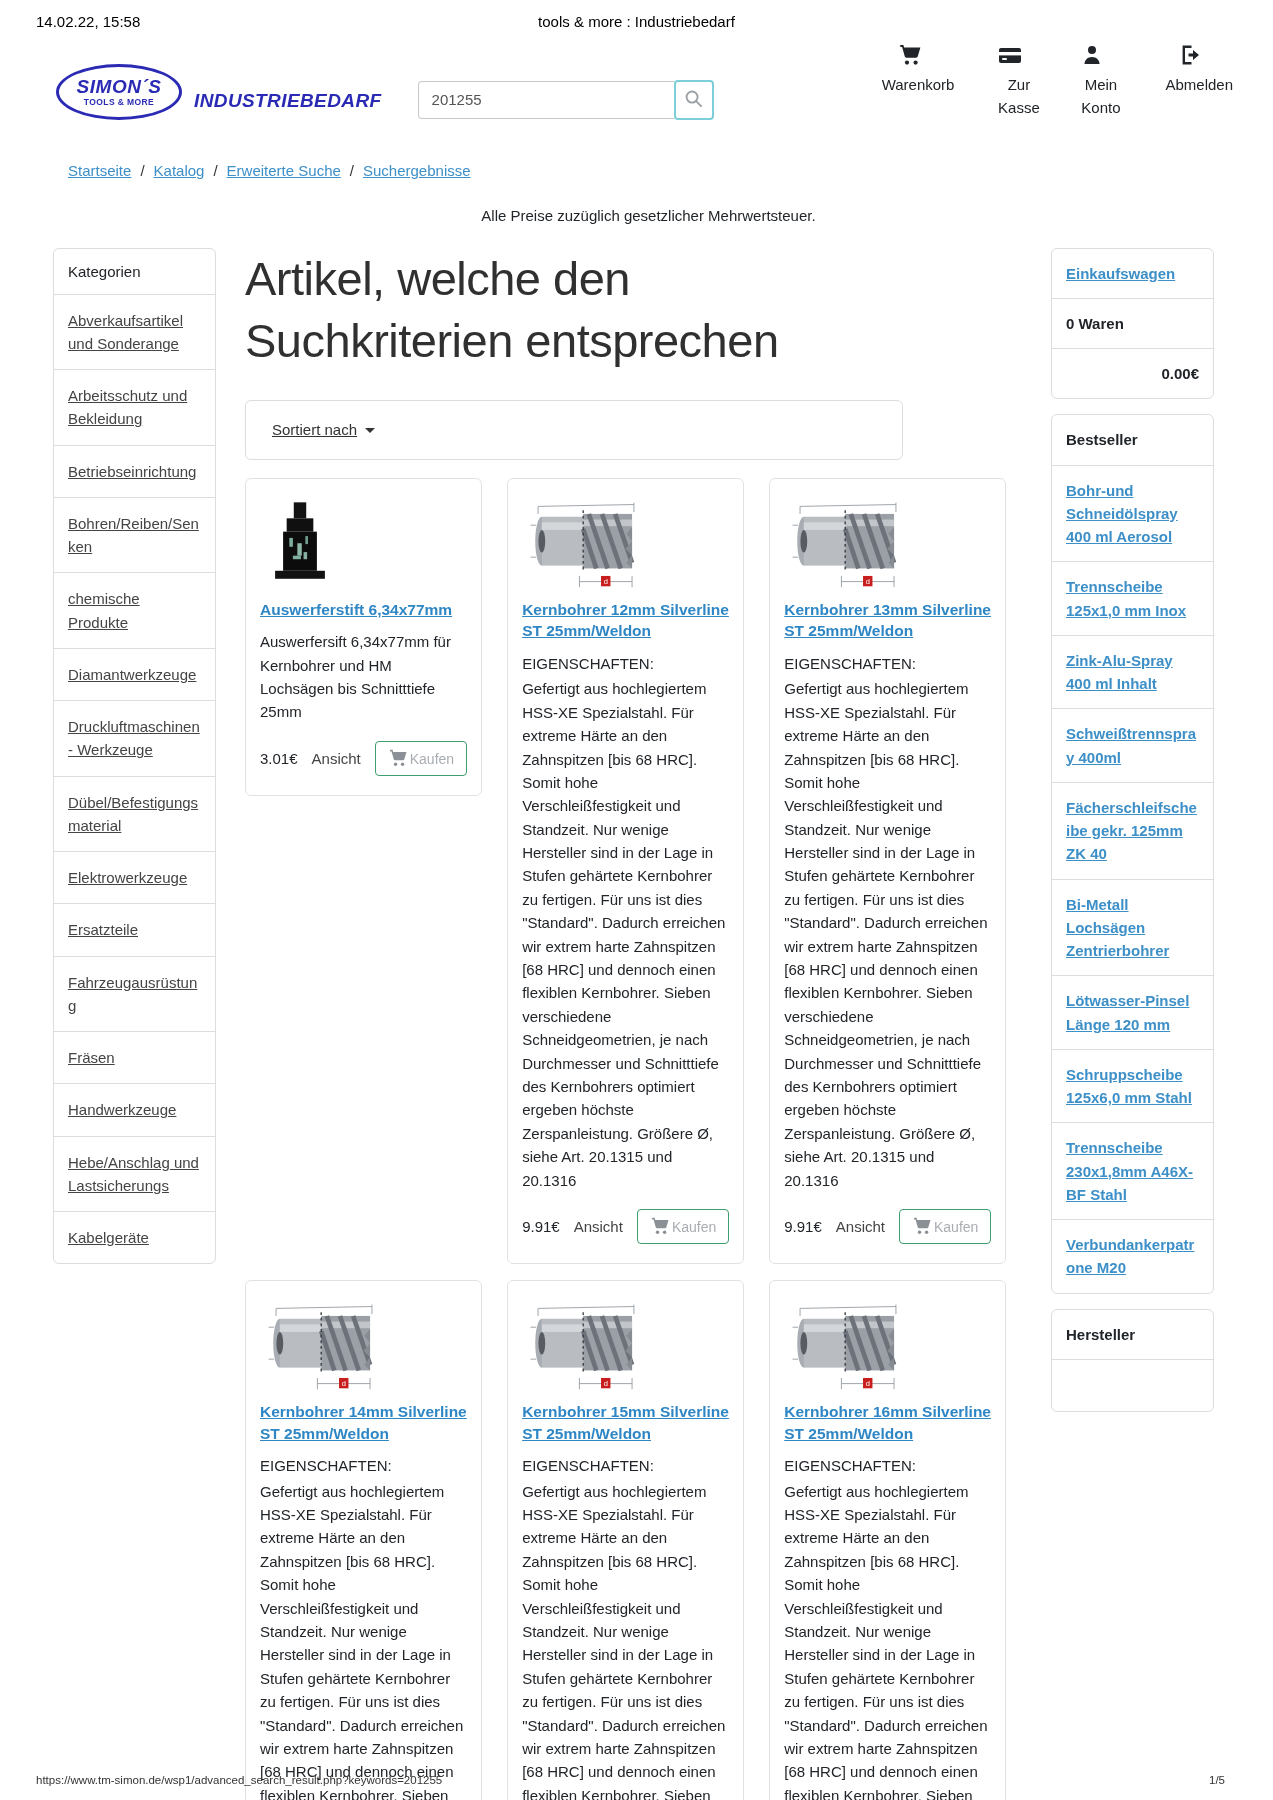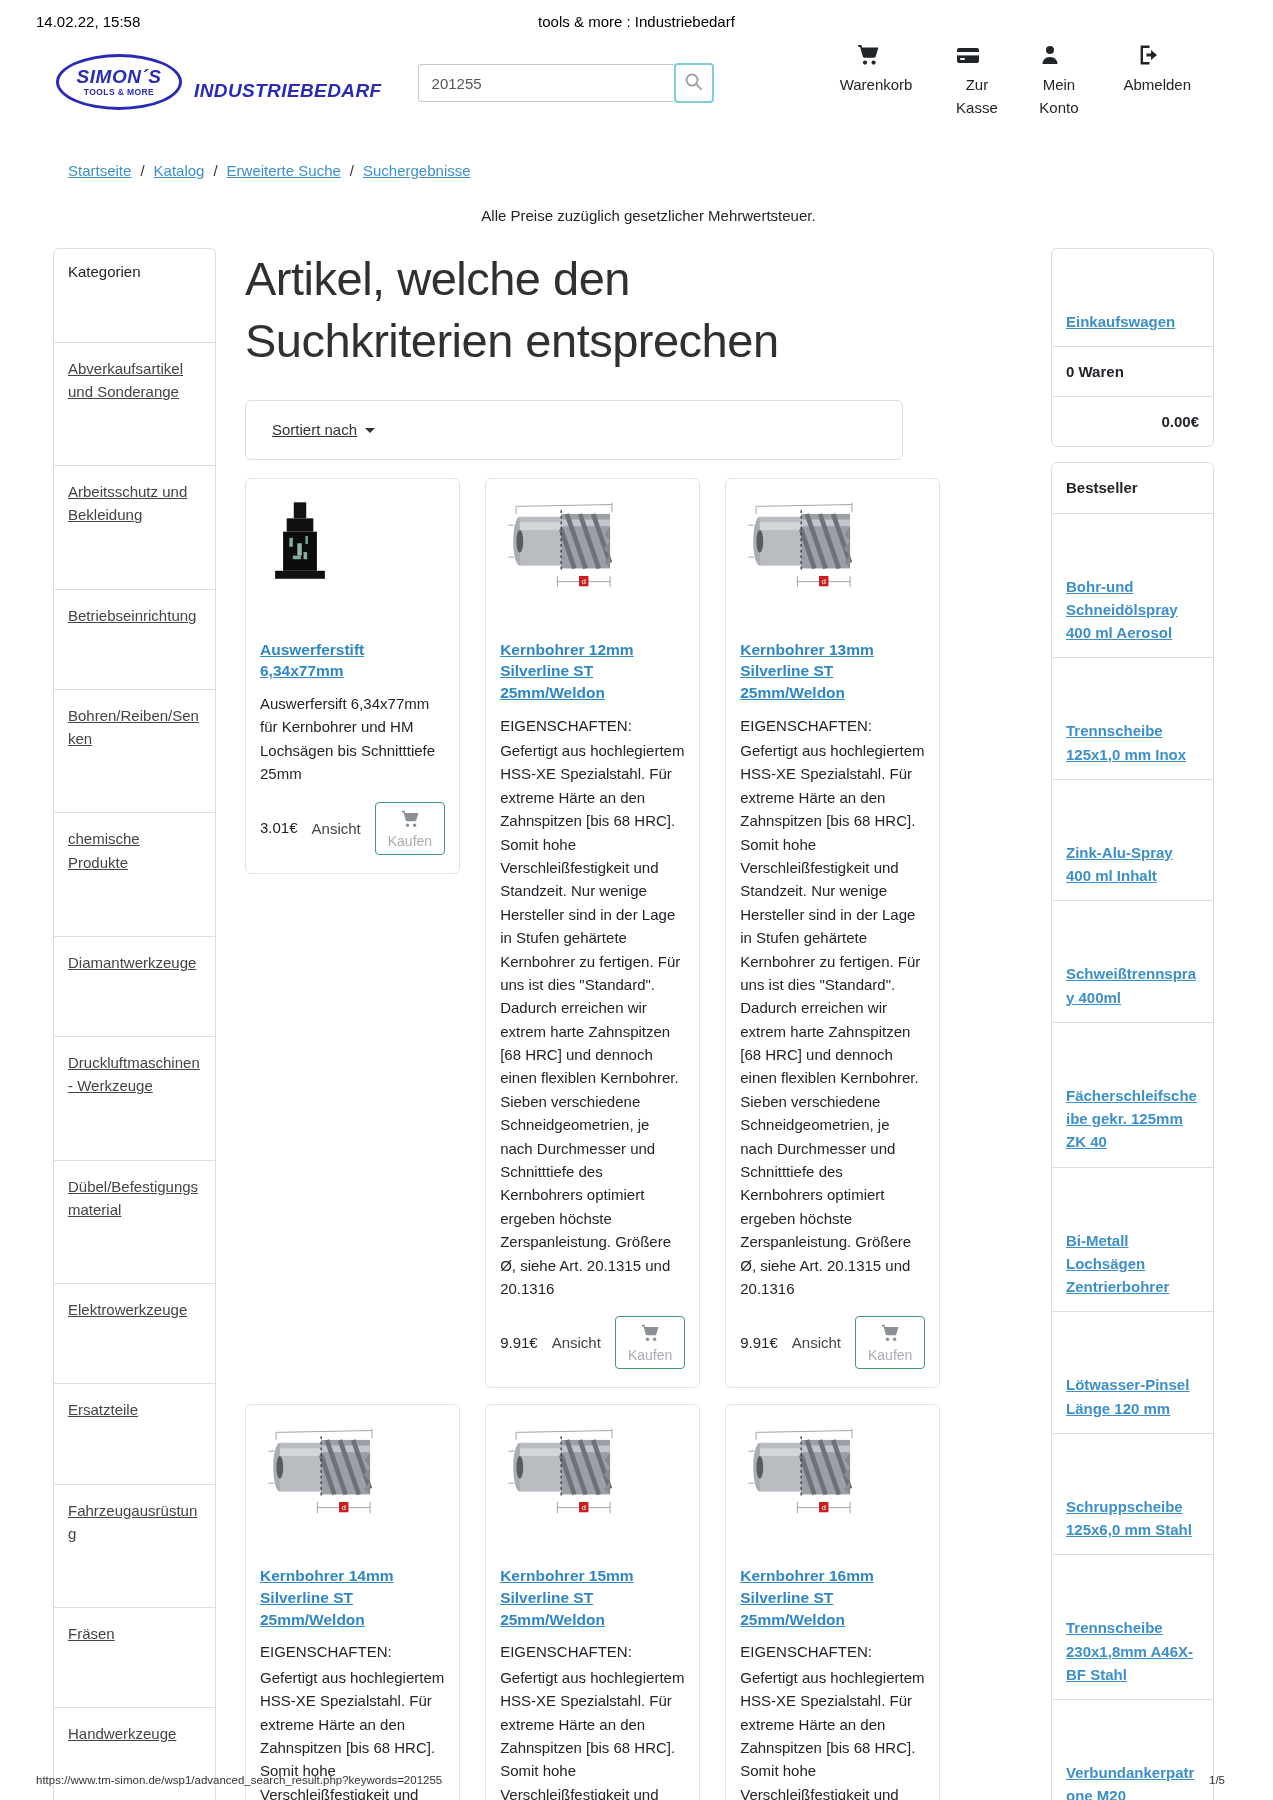--- a/index.html
+++ b/index.html
@@ -2,29 +2,29 @@
 <html><head>
 <meta charset="utf-8">
 <style>
   * { box-sizing: border-box; }
   html,body { margin:0; padding:0; }
   body {
     width:1273px; height:1800px; overflow:hidden; position:relative;
     background:#fff; color:#212529;
     font-family:"Liberation Sans", sans-serif;
   }
-  a { cursor:pointer;margin-top:48px; }
+  a { cursor:pointer; }
 
   
   .print-topbar { position:absolute; top:13px; left:36px; right:36px; font-size:15px; color:#000; }
   .print-title { position:absolute; left:0; right:0; text-align:center; top:0; }
   .print-footer { position:absolute; bottom:14px; left:36px; right:48px; display:flex; justify-content:space-between; font-size:11.5px; color:#333; }
 
   
-  .site-header { display:flex; align-items:center; padding:44px 82px 0 56px; }
+  .site-header { display:flex; align-items:flex-end; padding:44px 40px 0 56px; }
   .logo { display:flex; align-items:center; }
   .logo-oval {
     width:126px; height:56px; border:3px solid #2a2ab4; border-radius:50%;
     display:flex; flex-direction:column; align-items:center; justify-content:center; line-height:1;
   }
   .logo-name { font-style:italic; font-weight:bold; font-size:19px; color:#2a2ab4; letter-spacing:.5px; }
   .logo-sub { font-size:8.5px; font-weight:bold; color:#2a2ab4; margin-top:2px; letter-spacing:.4px; }
   .logo-word { font-style:italic; font-weight:800; font-size:19px; color:#2a2ab4; margin-left:12px; letter-spacing:.4px; margin-top:18px; }
   .search { display:flex; margin-left:36px; margin-top:4px; }
   .search input {
@@ -71,21 +71,21 @@
   .pimg { height:98px; display:flex; align-items:flex-end; margin-bottom:8px; }
   .ptitle { display:block; color:#2e86c5; font-weight:bold; text-decoration:underline; font-size:15.5px; line-height:1.4; margin-bottom:10px; }
   .desc-label { margin:0 0 2px; }
   .desc-label:empty { display:none; }
   .desc { margin:0; }
   .pfoot { display:flex; align-items:center; margin-top:16px; }
   .price { font-size:15px; color:#212529; }
   .btn-view { margin-left:auto; background:#fff; border:none; color:#444; font-size:15px; padding:10px 14px; font-family:inherit; cursor:pointer; }
   .btn-buy {
     border:1px solid #3f9e6e; border-radius:4px; background:#fff; padding:7px 12px 5px;
-    display:flex; flex-direction:column; align-items:center; gap:2px; color:#a9adb2; font-size:14px;
+    display:flex; flex-direction:row; align-items:center; gap:2px; color:#a9adb2; font-size:14px;
     font-family:inherit; cursor:pointer; min-width:58px;
   }
   .btn-buy svg { fill:#8b9097; }
 
   
   .rightcol { width:163px; margin-left:auto; flex:none; font-size:15px;font-weight:bold; }
   .panel { border:1px solid #ddd; border-radius:6px; margin-bottom:15px; background:#fff; }
   .panel .row { padding:13px 14px; border-top:1px solid #ddd; line-height:1.55; }
   .panel .row:first-child { border-top:none; }
   .panel a { color:#3d8fc8; text-decoration:underline; word-break:break-word; display:block; }

